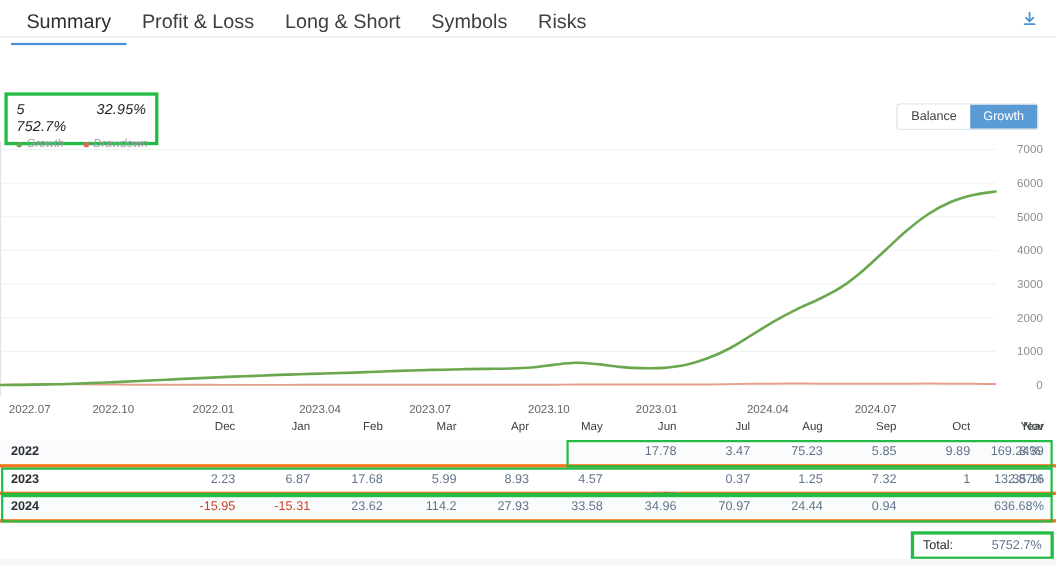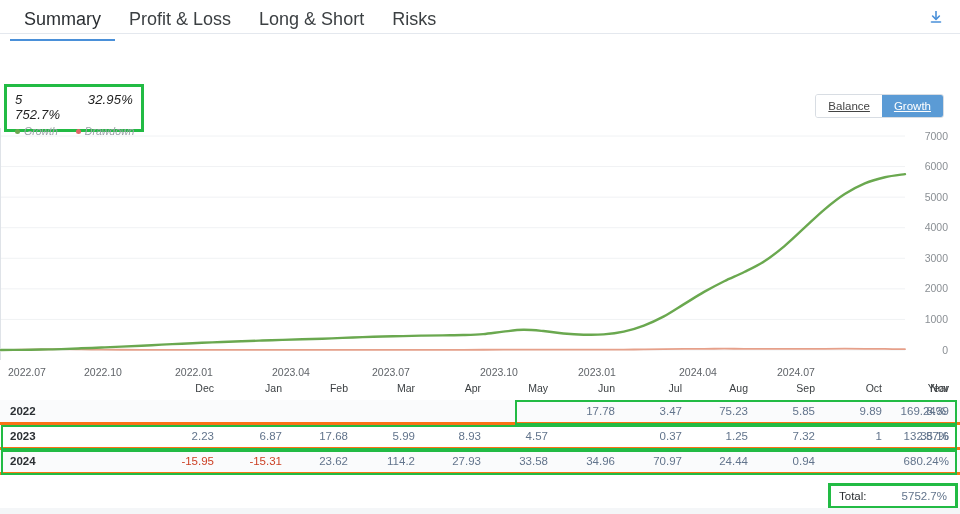--- a/index.html
+++ b/index.html
@@ -47,21 +47,21 @@
   .dot{width:5px;height:5px;border-radius:50%;display:inline-block;}
   .dot.green{background:#6aa84f;}
   .dot.red{background:#e06666;}
 
   
   .toggle{
     position:absolute;right:16px;top:94px;display:flex;
     border:1px solid #d8dde3;border-radius:3px;overflow:hidden;background:#fff;
   }
   .toggle div{
-    padding:5px 12px;font-size:11.5px;color:#444;cursor:pointer;background:#fff;text-decoration:underline;
+    padding:5px 12px;font-size:11.5px;color:#444;cursor:pointer;background:#fff;
   }
   .toggle div.on{background:#5b9bd5;color:#fff;}
 
   
   .chart{
     position:absolute;left:0;top:128px;width:960px;height:232px;
   }
   .chart svg{display:block;}
   .ylab{
     font-size:10.5px;fill:#8a8f94;font-family:"Liberation Sans",sans-serif;
@@ -119,20 +119,21 @@
 </style>
 </head>
 <body>
 
 <div class="app">
 
   <div class="tabbar">
     <div class="tab active">Summary</div>
     <div class="tab">Profit &amp; Loss</div>
     <div class="tab">Long &amp; Short</div>
+    <div class="tab">Symbols</div>
     <div class="tab">Risks</div>
     <div class="dl-btn">
       <svg width="18" height="18" viewBox="0 0 18 18">
         <path d="M9 3 L9 11" stroke="#4a90d9" stroke-width="1.6" fill="none"></path>
         <path d="M5.6 8 L9 11.4 L12.4 8" stroke="#4a90d9" stroke-width="1.6" fill="none" stroke-linecap="round" stroke-linejoin="round"></path>
         <path d="M4.5 14 L13.5 14" stroke="#4a90d9" stroke-width="1.6" fill="none" stroke-linecap="round"></path>
       </svg>
     </div>
   </div>
 
@@ -246,21 +247,21 @@
         <div class="cell neg" style="left: 144px; width: 70px;">-15.95</div>
         <div class="cell neg" style="left: 212px; width: 70px;">-15.31</div>
         <div class="cell" style="left: 278px; width: 70px;">23.62</div>
         <div class="cell" style="left: 345px; width: 70px;">114.2</div>
         <div class="cell" style="left: 411px; width: 70px;">27.93</div>
         <div class="cell" style="left: 478px; width: 70px;">33.58</div>
         <div class="cell" style="left: 545px; width: 70px;">34.96</div>
         <div class="cell" style="left: 612px; width: 70px;">70.97</div>
         <div class="cell" style="left: 678px; width: 70px;">24.44</div>
         <div class="cell" style="left: 745px; width: 70px;">0.94</div>
-        <div class="cell tot" style="left: 879px; width: 70px;">680.24%</div>
+        <div class="cell tot" style="left: 879px; width: 70px;">636.68%</div>
         <div class="hl" style="left: 1px; width: 956px; top: 0px; height: 25px;"></div>
       </div>
     </div>
 
   <div class="totalbox">
     <span class="lbl">Total:</span>
     <span class="val">5752.7%</span>
   </div>
 
   <div class="footline"></div>

